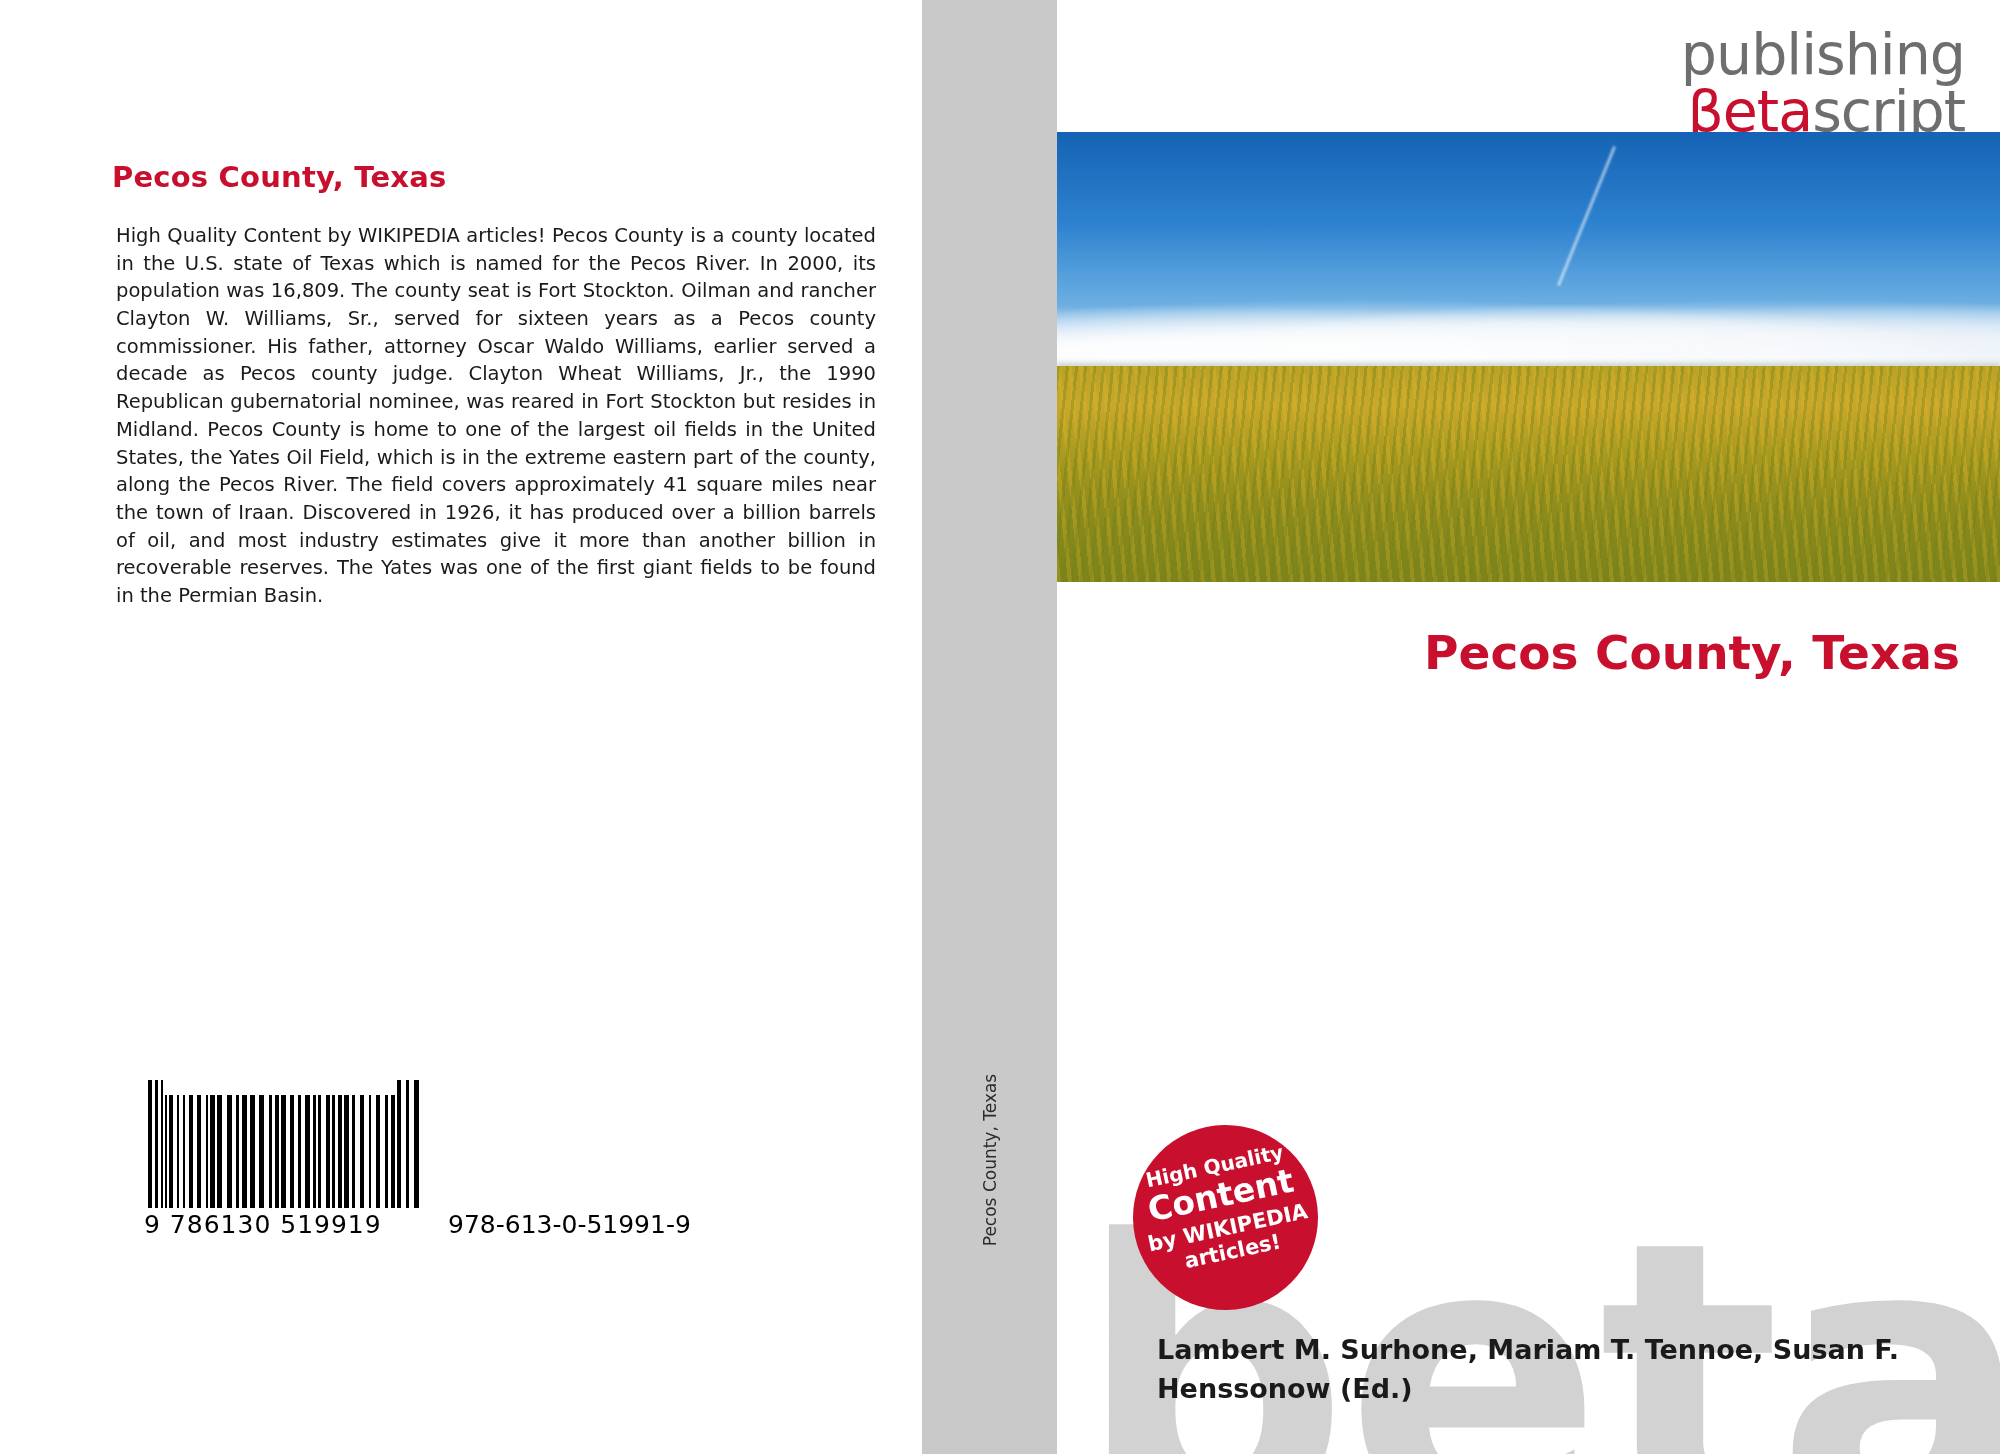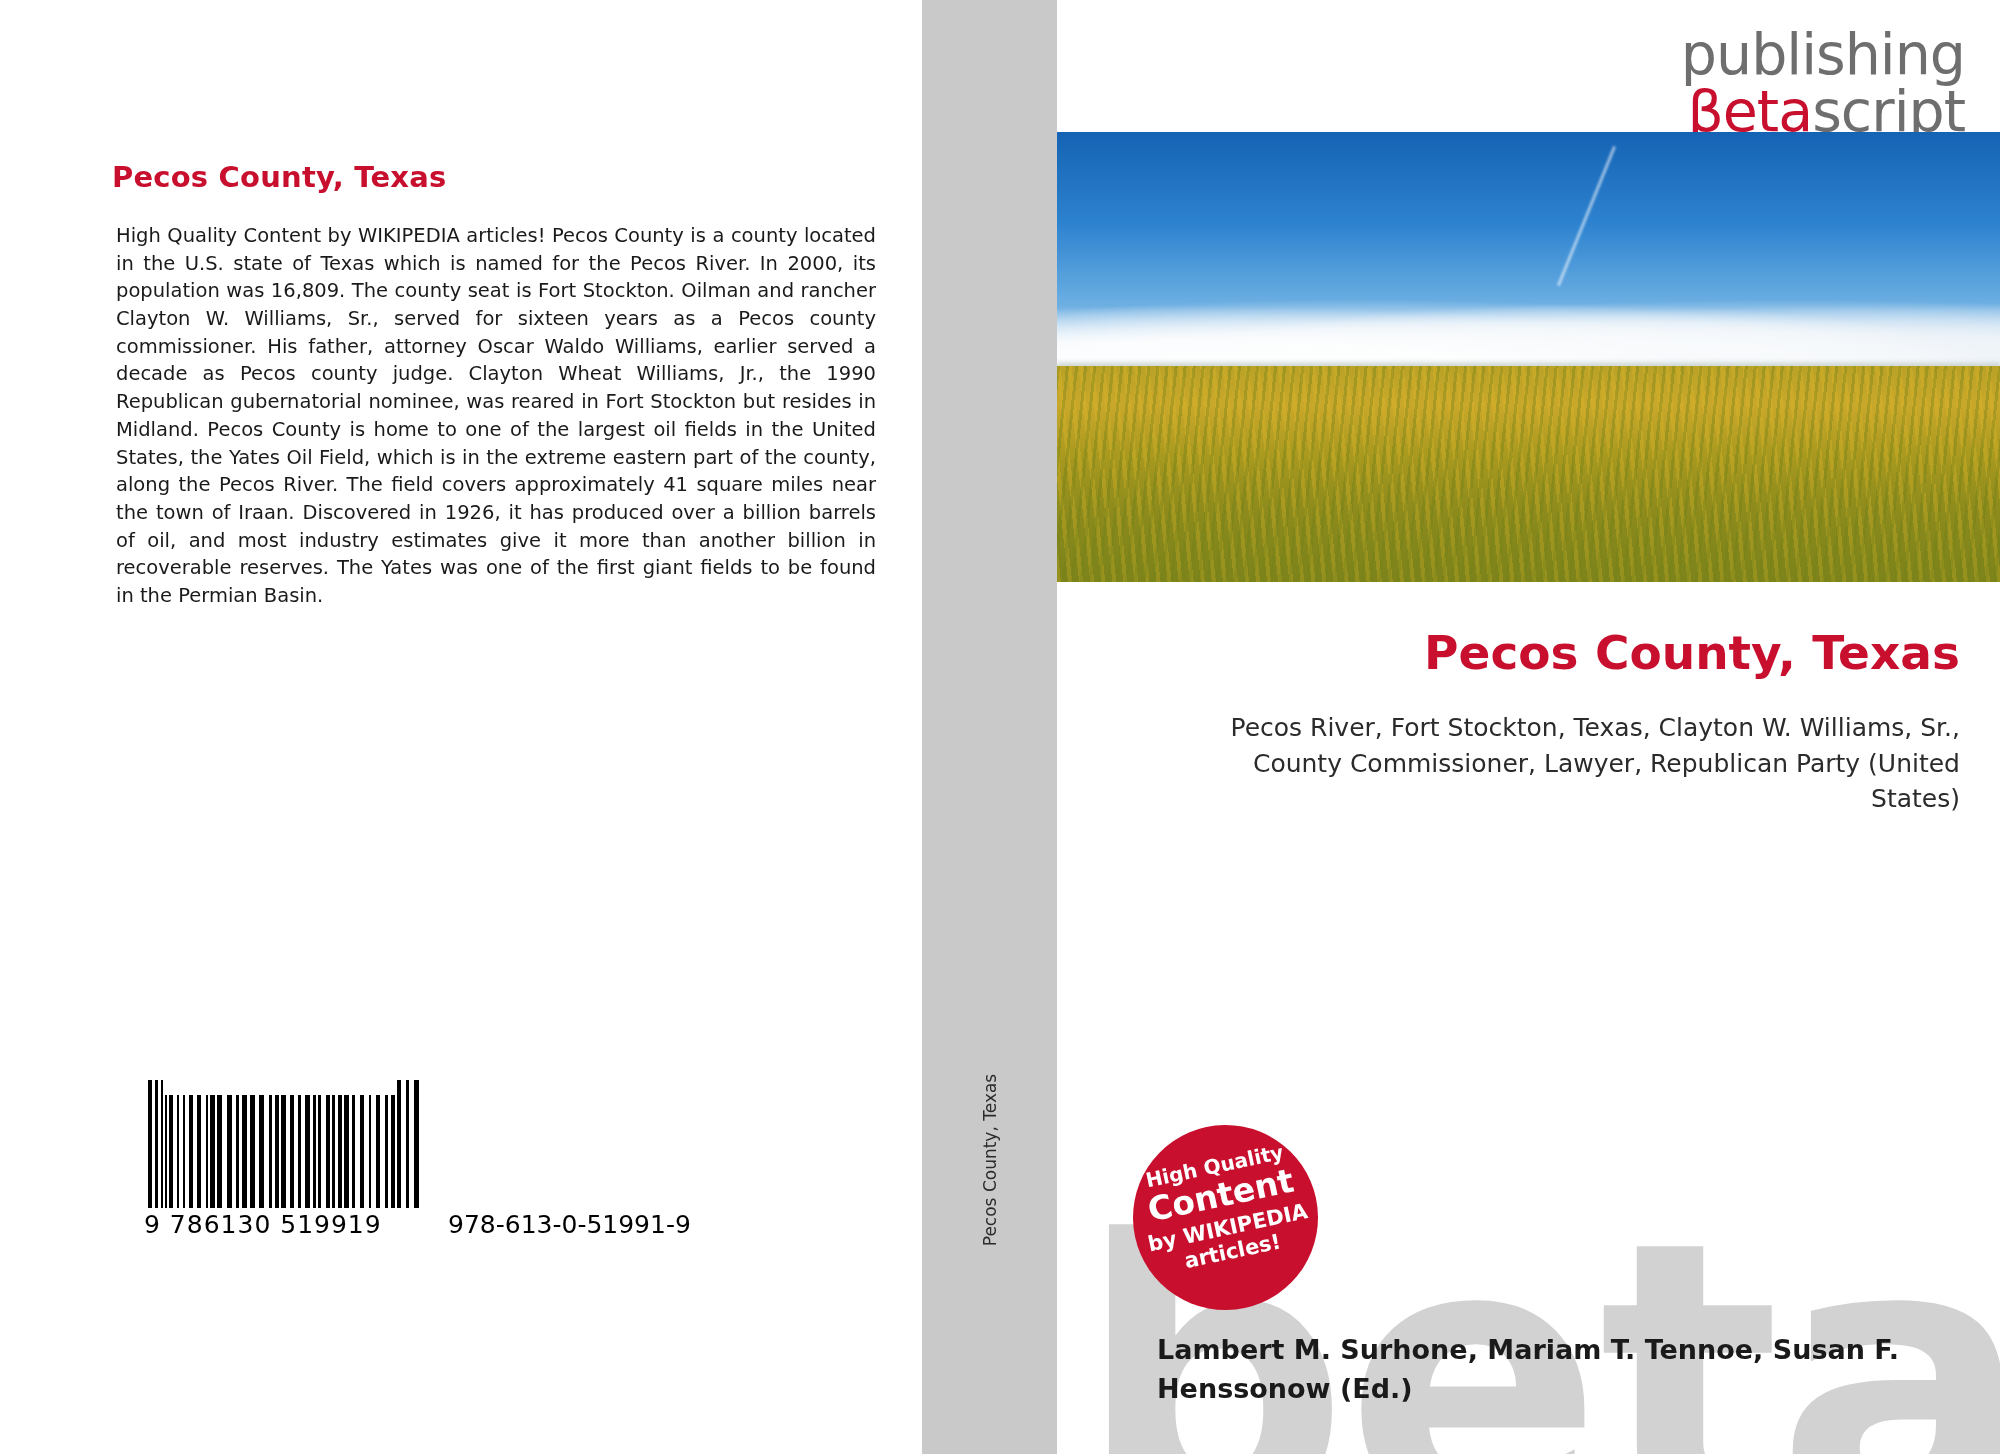--- a/index.html
+++ b/index.html
@@ -321,21 +321,20 @@
     <div id="cover-photo">
       <div class="sky"></div>
       <div class="contrail"></div>
       <div class="cloudband"></div>
       <div class="horizon"></div>
       <div class="field"></div>
       <div class="field-hilite"></div>
     </div>
 
     <div id="front-title">Pecos County, Texas</div>
-    <div id="front-subtitle">Pecos River, Fort Stockton, Texas, Clayton W. Williams, Sr., County Commissioner, Lawyer, Republican Party (United States)</div>
   </div>
 
   <div id="sticker">
     <div class="l1">High Quality</div>
     <div class="l2">Content</div>
     <div class="l3">by WIKIPEDIA</div>
     <div class="l4">articles!</div>
   </div>
 
   <div id="authors">Lambert M. Surhone, Mariam T. Tennoe, Susan F. Henssonow (Ed.)</div>

